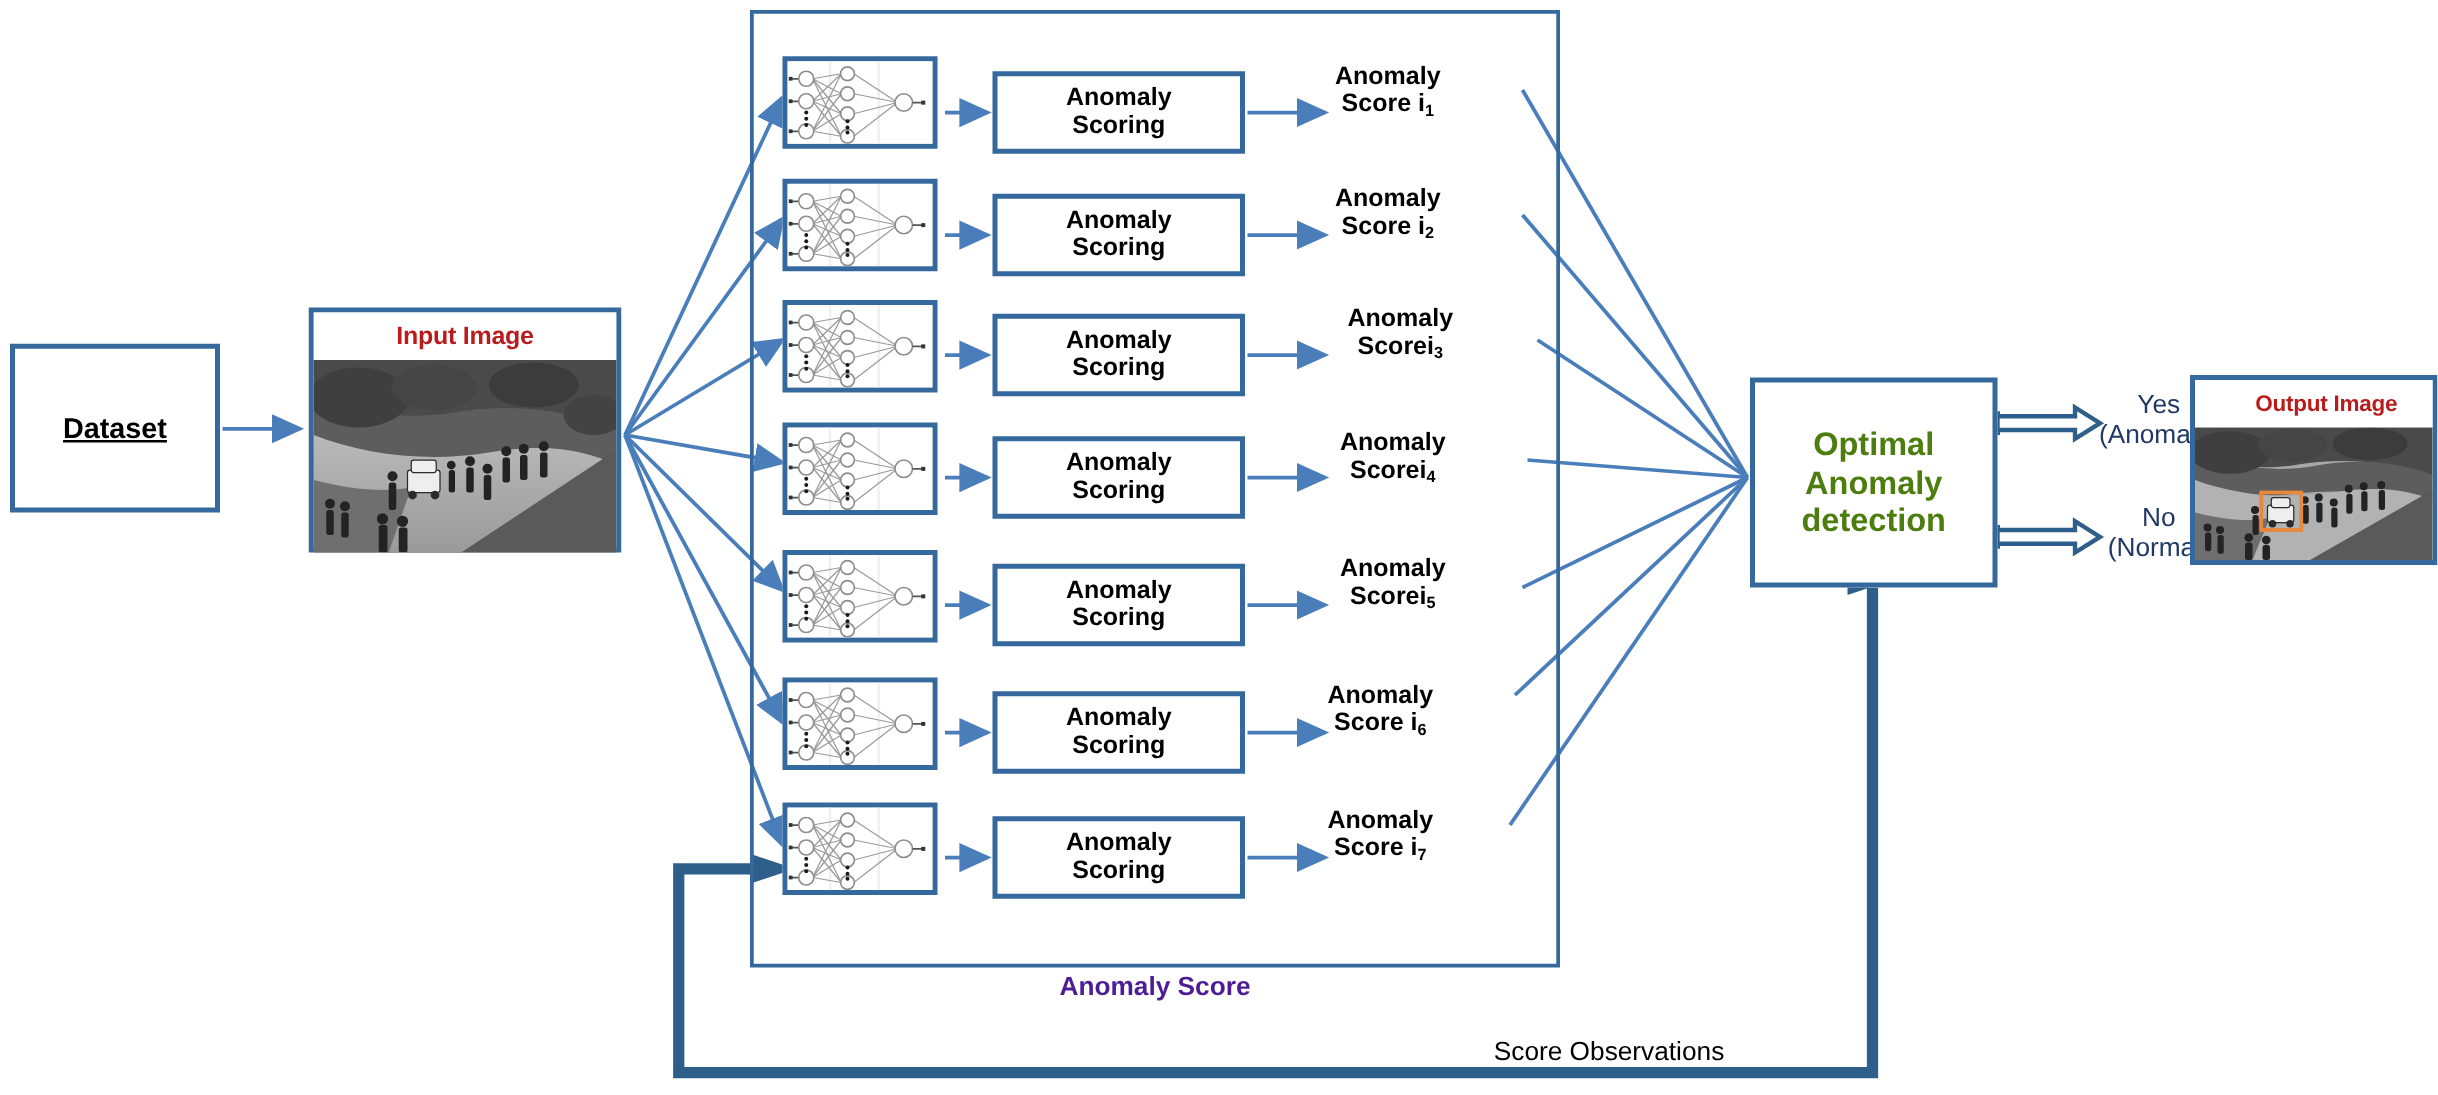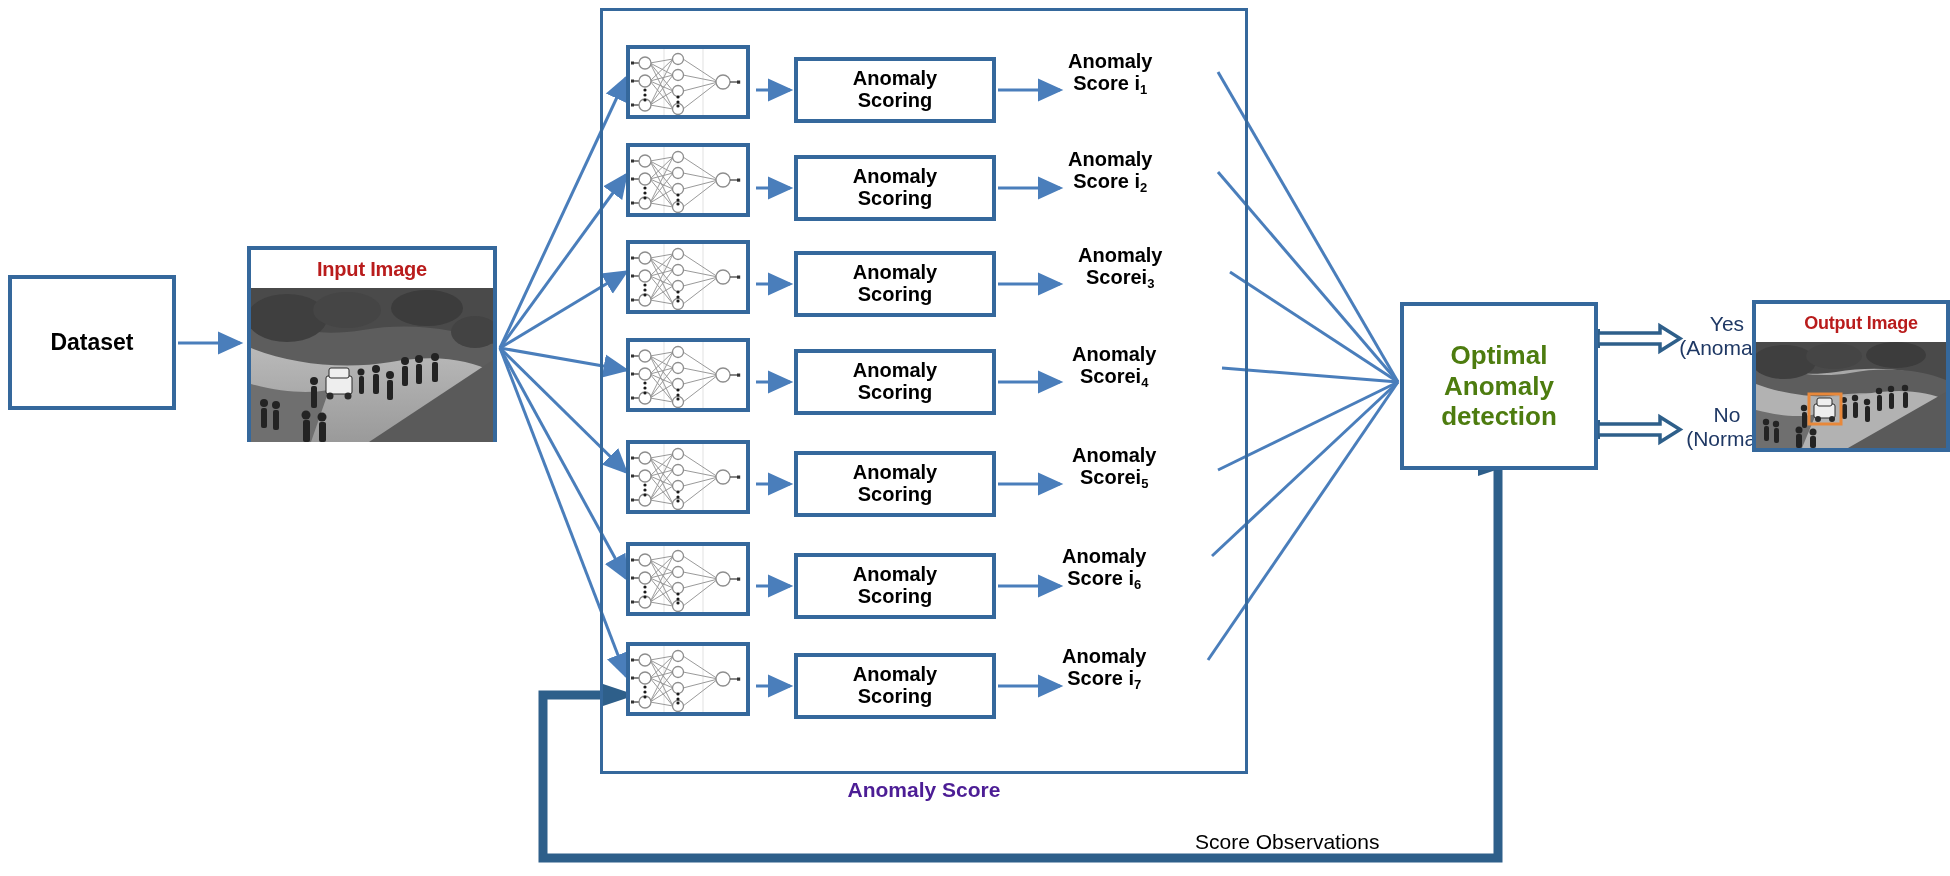--- a/index.html
+++ b/index.html
@@ -15,21 +15,21 @@
   .lbl{position:absolute;color:#000;font-weight:bold;white-space:nowrap;}
 
   
   #ensemble-container{left:600px;top:8px;width:648px;height:766px;border-width:3px;
       border-color:#35689c;background:transparent;}
   #ensemble-title{left:600px;top:10px;width:648px;text-align:center;
       font-size:21px;font-weight:bold;color:#000;}
 
   
   #dataset-box{left:8px;top:275px;width:168px;height:135px;}
-  #dataset-box span{font-size:23px;font-weight:bold;color:#000;}
+  #dataset-box span{font-size:23px;font-weight:bold;color:#000;text-decoration:underline;}
 
   
   #input-image-card{left:247px;top:246px;width:250px;height:196px;border-width:4px;}
   .imgcard-title{height:38px;display:flex;align-items:center;justify-content:center;
       font-size:20px;font-weight:bold;color:#b91c1c;background:#fff;letter-spacing:-0.2px;}
   .photo{position:relative;overflow:hidden;background:#7d7d7d;}
   #input-photo{height:154px;}
 
   
   #output-image-card{left:1752px;top:300px;width:198px;height:152px;border-width:4px;}

